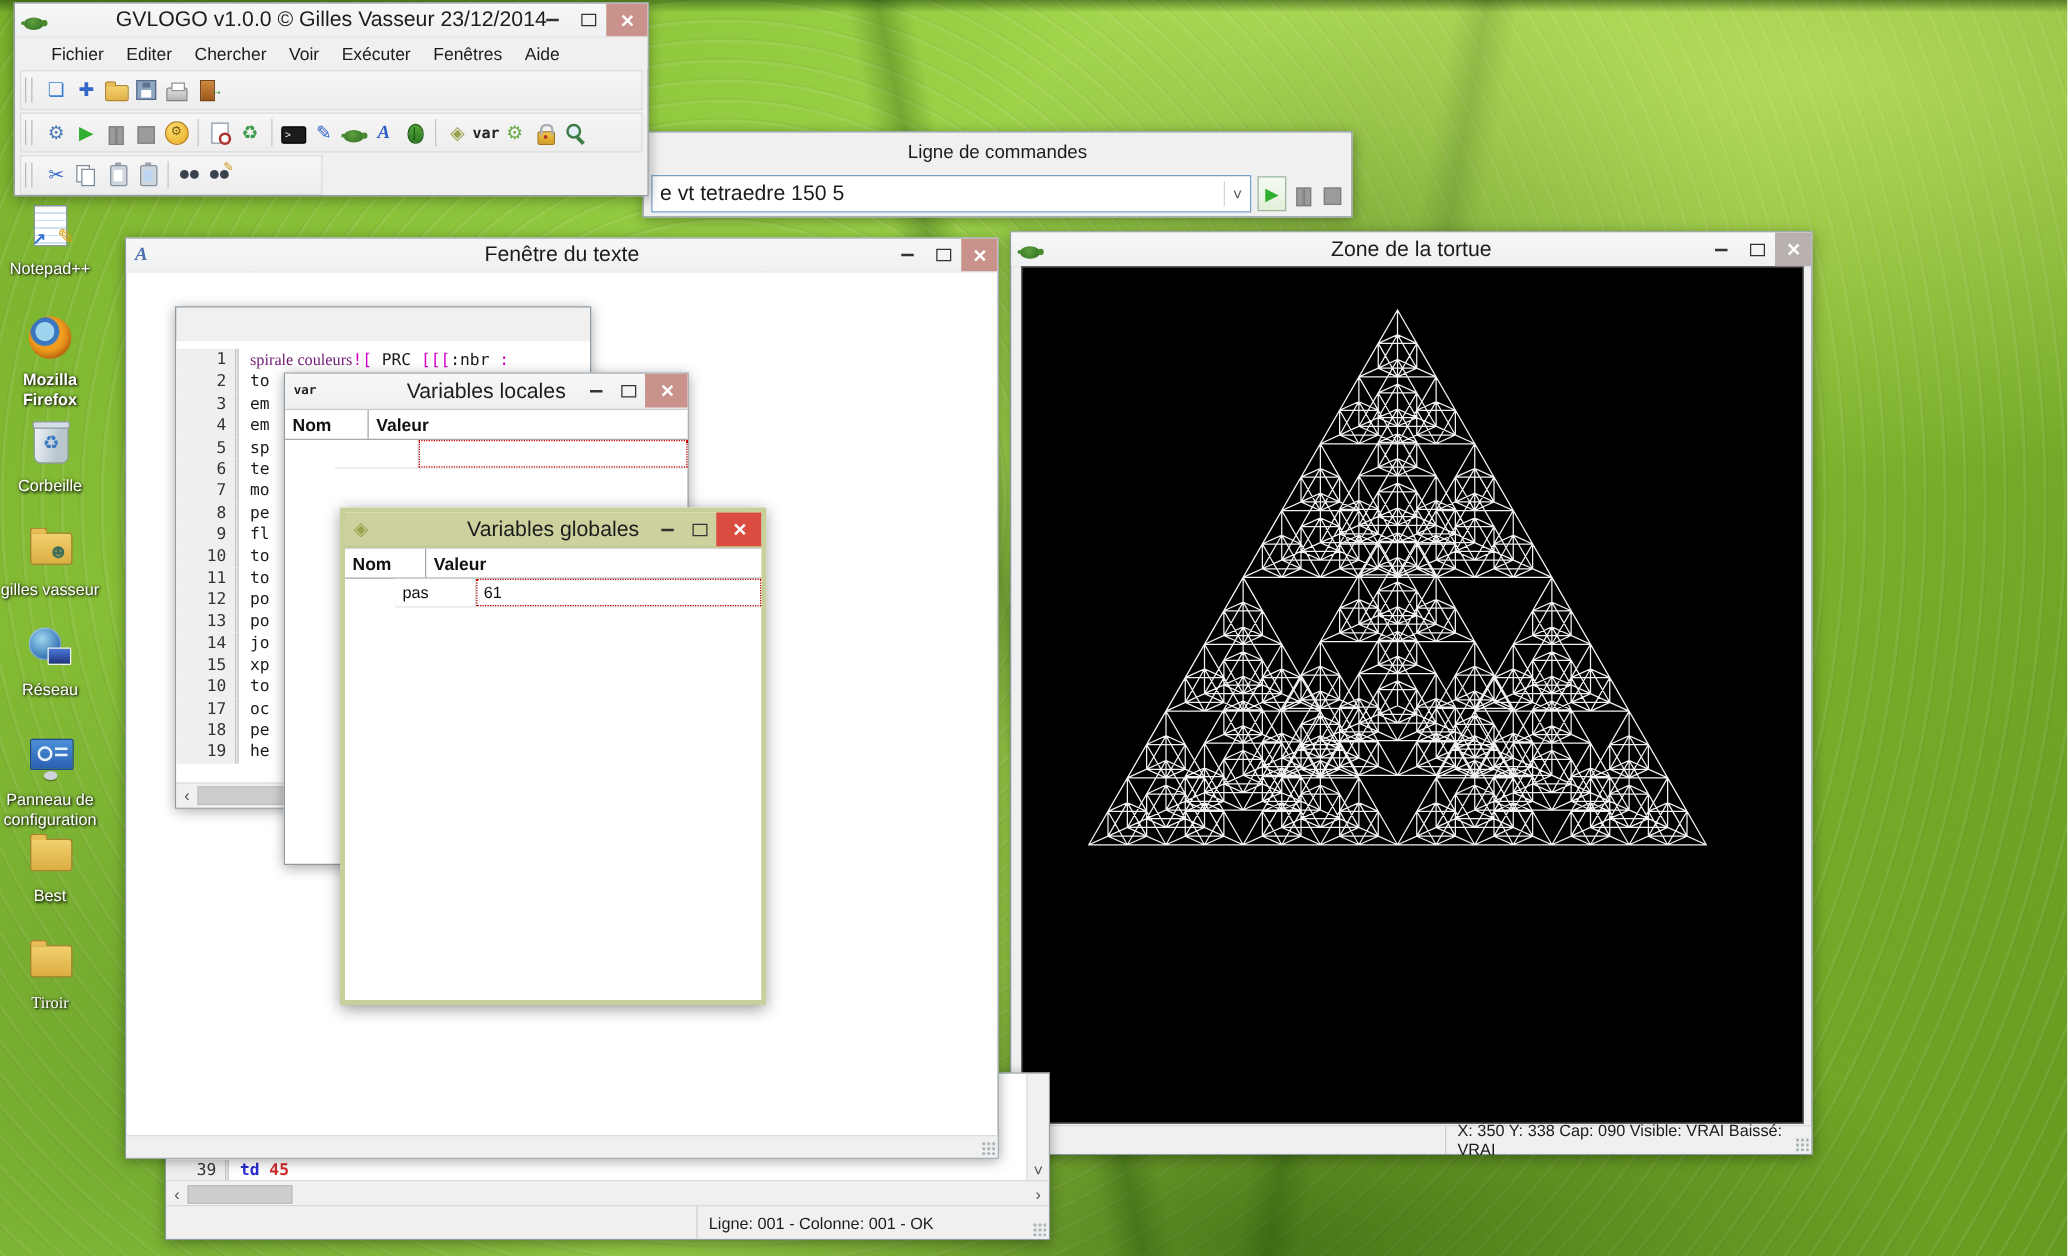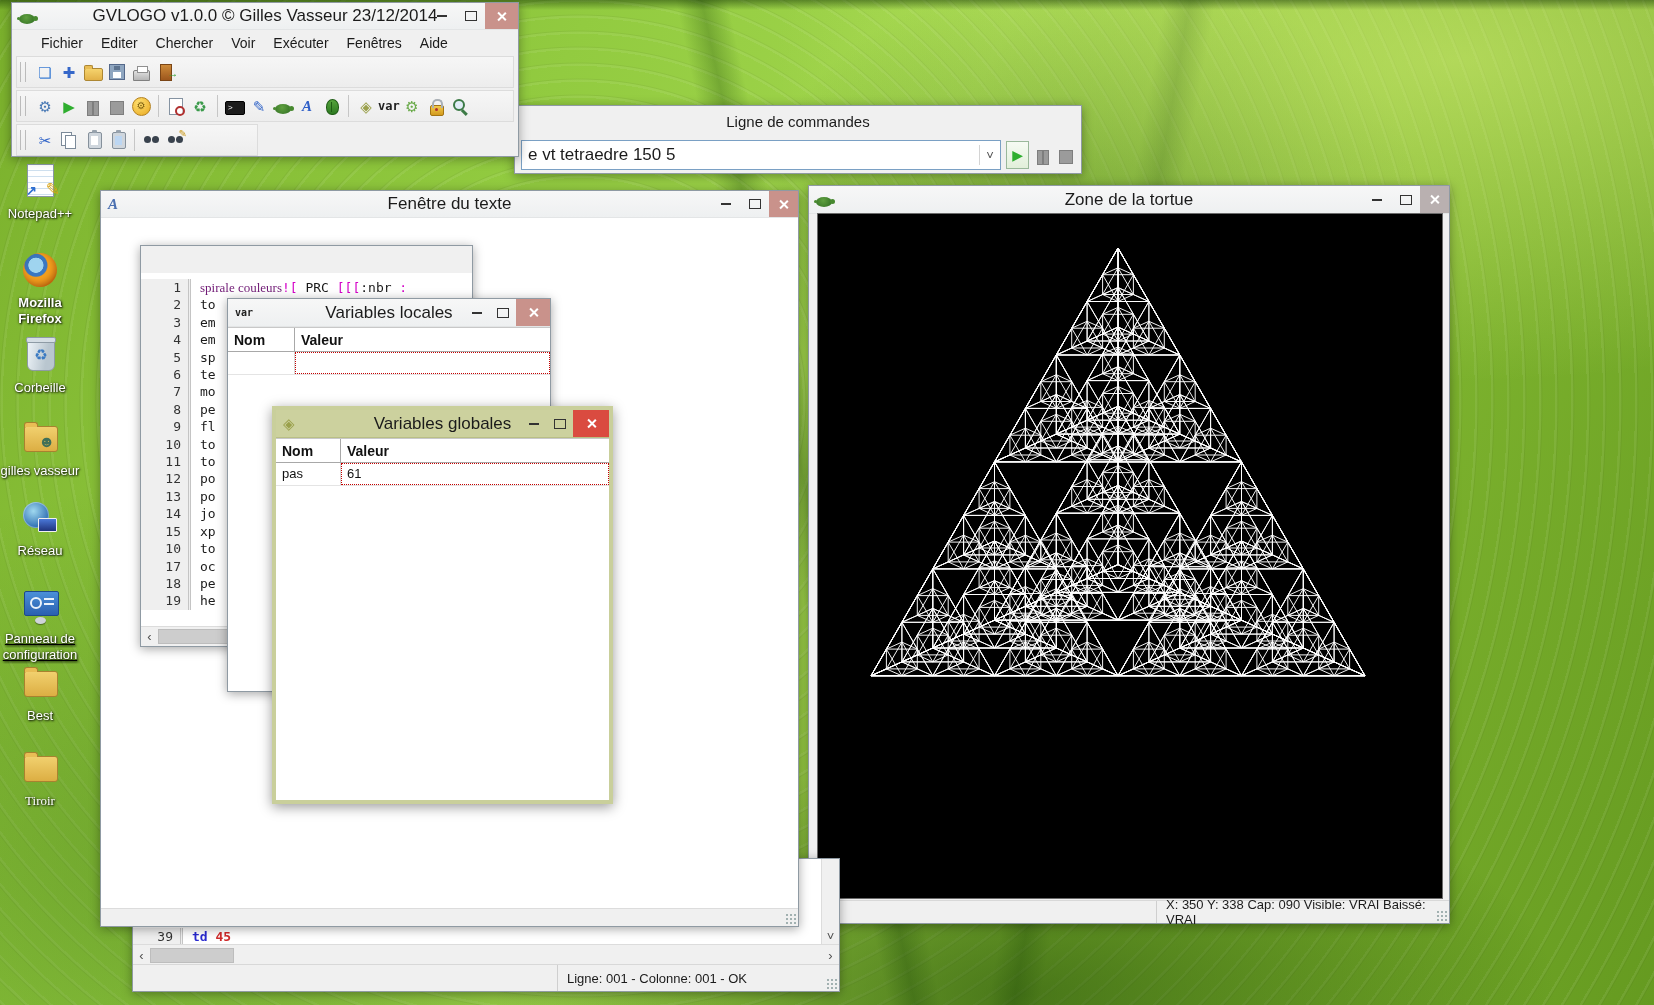--- a/index.html
+++ b/index.html
@@ -116,40 +116,40 @@
   
   .crow{display:flex;line-height:17.4px;font-family:"DejaVu Sans Mono",monospace;font-size:13px;}
   .cnum{flex:0 0 40px;background:#efefef;border-right:3px double #c4c4c4;text-align:right;padding-right:7px;color:#333;}
   .ctext{padding-left:9px;white-space:pre;color:#1a1a1a;}
   .hscroll{position:absolute;left:0;right:0;bottom:0;height:19px;background:#f0f0f0;border-top:1px solid #dcdcdc;display:flex;align-items:center;}
   .sarrow{width:17px;height:100%;display:flex;align-items:center;justify-content:center;color:#505050;font-size:13px;}
   .sthumb{height:13px;background:#cdcdcd;border:1px solid #bdbdbd;}
   
   .vt-head{display:flex;border-bottom:1px solid #a8a8a8;background:#fff;}
   .vt-hcell{font-size:14px;font-weight:bold;color:#111;padding:4px 6px 3px 6px;border-right:1px solid #a8a8a8;}
-  .vt-row{display:flex;background:#fff;}
+  .vt-row{display:flex;background:#fff;margin-left:40px;}
   .vt-cell{font-size:13px;color:#111;padding:3px 6px;border-right:1px solid #d8d8d8;min-height:16px;}
   .red-dotted{outline:1px dotted #c40000;outline-offset:-1px;}
   
   #turtle-canvas{position:absolute;left:8px;top:27px;width:624px;height:684px;background:#000;border:1px solid #6b6b6b;}
   #turtle-canvas svg{display:block;width:100%;height:100%;}
   .statusbar{position:absolute;left:0;right:0;bottom:0;background:#f0f0f0;border-top:1px solid #d8d8d8;display:flex;align-items:center;font-size:13px;color:#1b1b1b;}
 </style>
 </head>
 <body>
 
 <div id="screen">
 
   <div id="desktop-icons">
       <div class="dk" style="left: 0px; top: 163px;"><span class="dk-ic"><span class="ic-notepad"></span></span><div class="dk-label">Notepad++</div></div>
       <div class="dk" style="left: 0px; top: 252px; font-weight: bold;"><span class="dk-ic"><span class="ic-firefox"></span></span><div class="dk-label">Mozilla Firefox</div></div>
       <div class="dk" style="left: 0px; top: 337px;"><span class="dk-ic"><span class="ic-recycle"></span></span><div class="dk-label">Corbeille</div></div>
       <div class="dk" style="left: 0px; top: 420px;"><span class="dk-ic"><span class="ic-ufolder"></span></span><div class="dk-label">gilles vasseur</div></div>
       <div class="dk" style="left: 0px; top: 500px;"><span class="dk-ic"><span class="ic-network"></span></span><div class="dk-label">Réseau</div></div>
-      <div class="dk" style="left: 0px; top: 588px; text-decoration: underline;"><span class="dk-ic"><span class="ic-cpanel"></span><span class="ic-cpanel-mouse"></span></span><div class="dk-label">Panneau de configuration</div></div>
+      <div class="dk" style="left: 0px; top: 588px;"><span class="dk-ic"><span class="ic-cpanel"></span><span class="ic-cpanel-mouse"></span></span><div class="dk-label">Panneau de configuration</div></div>
       <div class="dk" style="left: 0px; top: 665px;"><span class="dk-ic"><span class="ic-folder"></span></span><div class="dk-label">Best</div></div>
       <div class="dk" style="left: 0px; top: 750px; font-family: Liberation Serif, serif;"><span class="dk-ic"><span class="ic-folder"></span></span><div class="dk-label">Tiroir</div></div>
     </div>
 
   <div class="win" id="win-cmd" style="left:514px;top:105px;width:566px;height:67px;z-index:3;">
     <div class="cmd-title">Ligne de commandes</div>
     <div class="cmd-row">
       <div class="combo">
         <div class="combo-text">e vt tetraedre 150 5</div>
         <div style="width:1px;height:20px;background:#d4d4d4;"></div>

